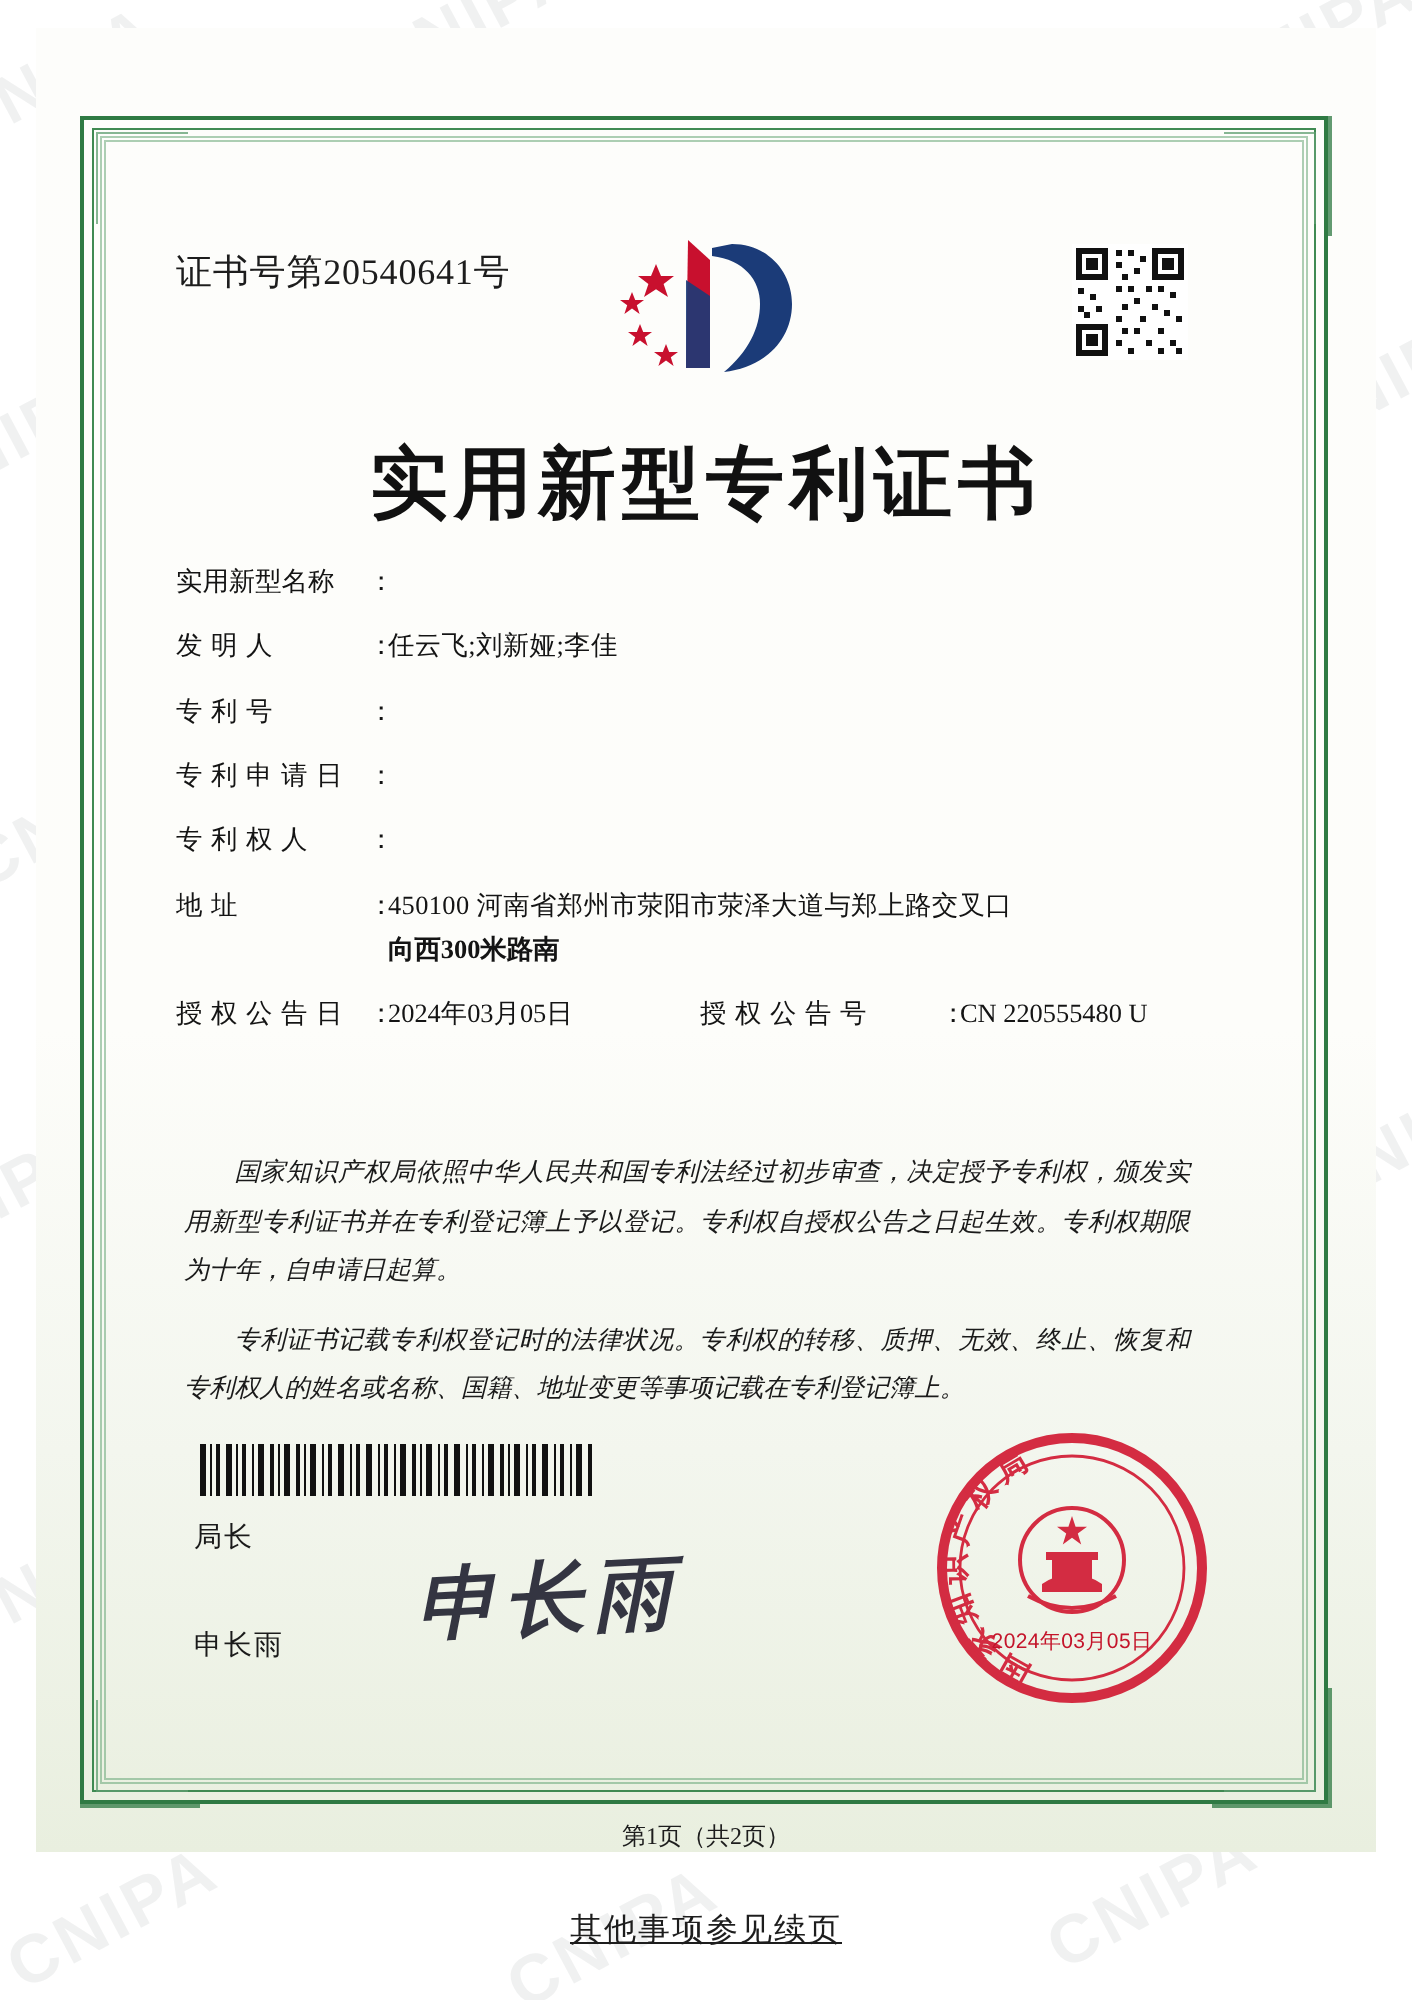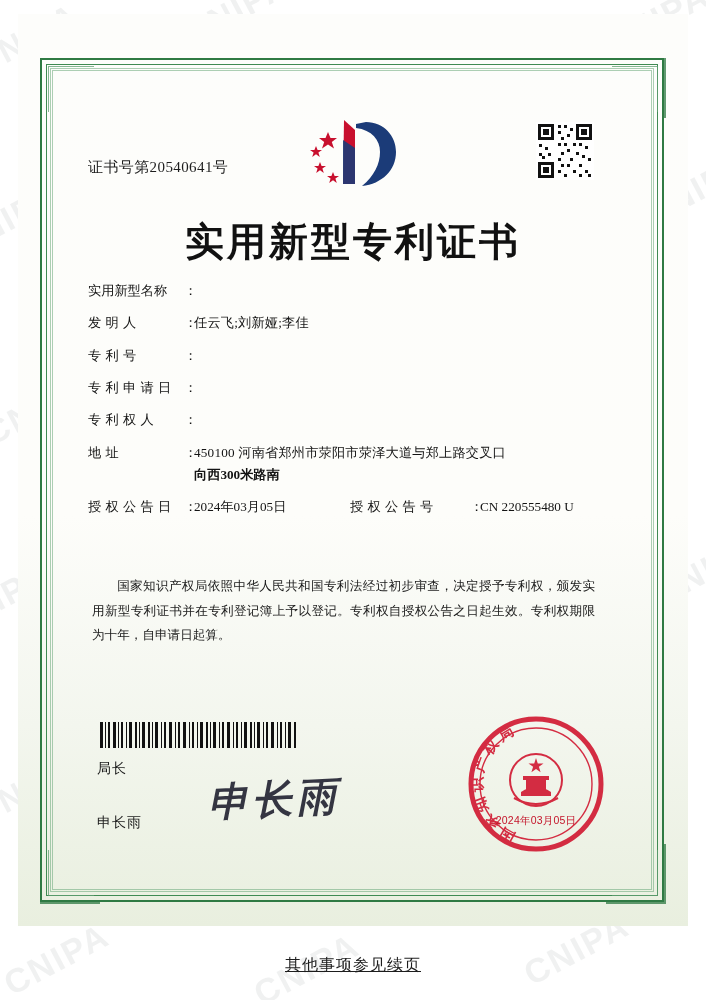--- a/index.html
+++ b/index.html
@@ -97,24 +97,23 @@
   }
   .corner.tl::after { border-right: none; border-bottom: none; }
   .corner.tr::after { border-left: none;  border-bottom: none; }
   .corner.bl::after { border-right: none; border-top: none; }
   .corner.br::after { border-left: none;  border-top: none; }
 
   
   .cert-number {
     position: absolute;
     left: 88px; top: 124px;
-    font-size: 15px;
+    font-size: 18px;
     color: #1d1d1d;
     letter-spacing: .4px;
-    margin-top: 34px;
   }
 
   .emblem {
     position: absolute;
     left: 300px; top: 118px;
     width: 108px; height: 72px;
   }
 
   .qr {
     position: absolute;
@@ -174,21 +173,21 @@
   .paras {
     position: absolute;
     left: 92px;
     top: 574px;
     width: 520px;
     font-size: 12.6px;
     line-height: 1.95;
     color: #1a1a1a;
     text-align: justify;
   }
-  .paras p { margin: 0 17px 10px 0; text-indent: 2em; }
+  .paras p { margin: 0 17px 10px 0; text-indent: 2em; font-style: italic; }
 
   
   .barcode {
     position: absolute;
     left: 100px; top: 722px;
     width: 196px; height: 26px;
     display: flex;
     align-items: stretch;
     gap: 0;
   }
@@ -405,20 +404,21 @@
         <span class="right-label">授 权 公 告 号</span>
         <span class="fsep">：</span>
         <span>CN 220555480 U</span>
       </span>
     </div>
 
   </div>
 
   <div class="paras">
     <p>国家知识产权局依照中华人民共和国专利法经过初步审查，决定授予专利权，颁发实用新型专利证书并在专利登记簿上予以登记。专利权自授权公告之日起生效。专利权期限为十年，自申请日起算。</p>
+    <p>专利证书记载专利权登记时的法律状况。专利权的转移、质押、无效、终止、恢复和专利权人的姓名或名称、国籍、地址变更等事项记载在专利登记簿上。</p>
   </div>
 
   <div class="barcode">
     <svg viewBox="0 0 196 26" width="196" height="26" xmlns="http://www.w3.org/2000/svg">
       <g fill="#111111">
         <rect x="0" y="0" width="3" height="26"></rect>
           <rect x="5" y="0" width="1" height="26"></rect>
         <rect x="8" y="0" width="2" height="26"></rect>
           <rect x="13" y="0" width="3" height="26"></rect>
         <rect x="18" y="0" width="1" height="26"></rect>
@@ -485,15 +485,16 @@
 
         <path id="sealArc" d="M70 124 A54 54 0 1 1 70 16 A54 54 0 1 1 70 124" fill="none"></path>
         <text font-family="'Liberation Serif', serif" font-size="15" font-weight="700" fill="#d0112b">
           <textPath href="#sealArc" startOffset="6%">国 家 知 识 产 权 局</textPath>
         </text>
       </g>
     </svg>
     <div class="seal-date">2024年03月05日</div>
   </div>
 
+  <div class="page-foot">第1页（共2页）</div>
 </div>
 
 <div class="outer-foot">其他事项参见续页</div>
 
 </body></html>

